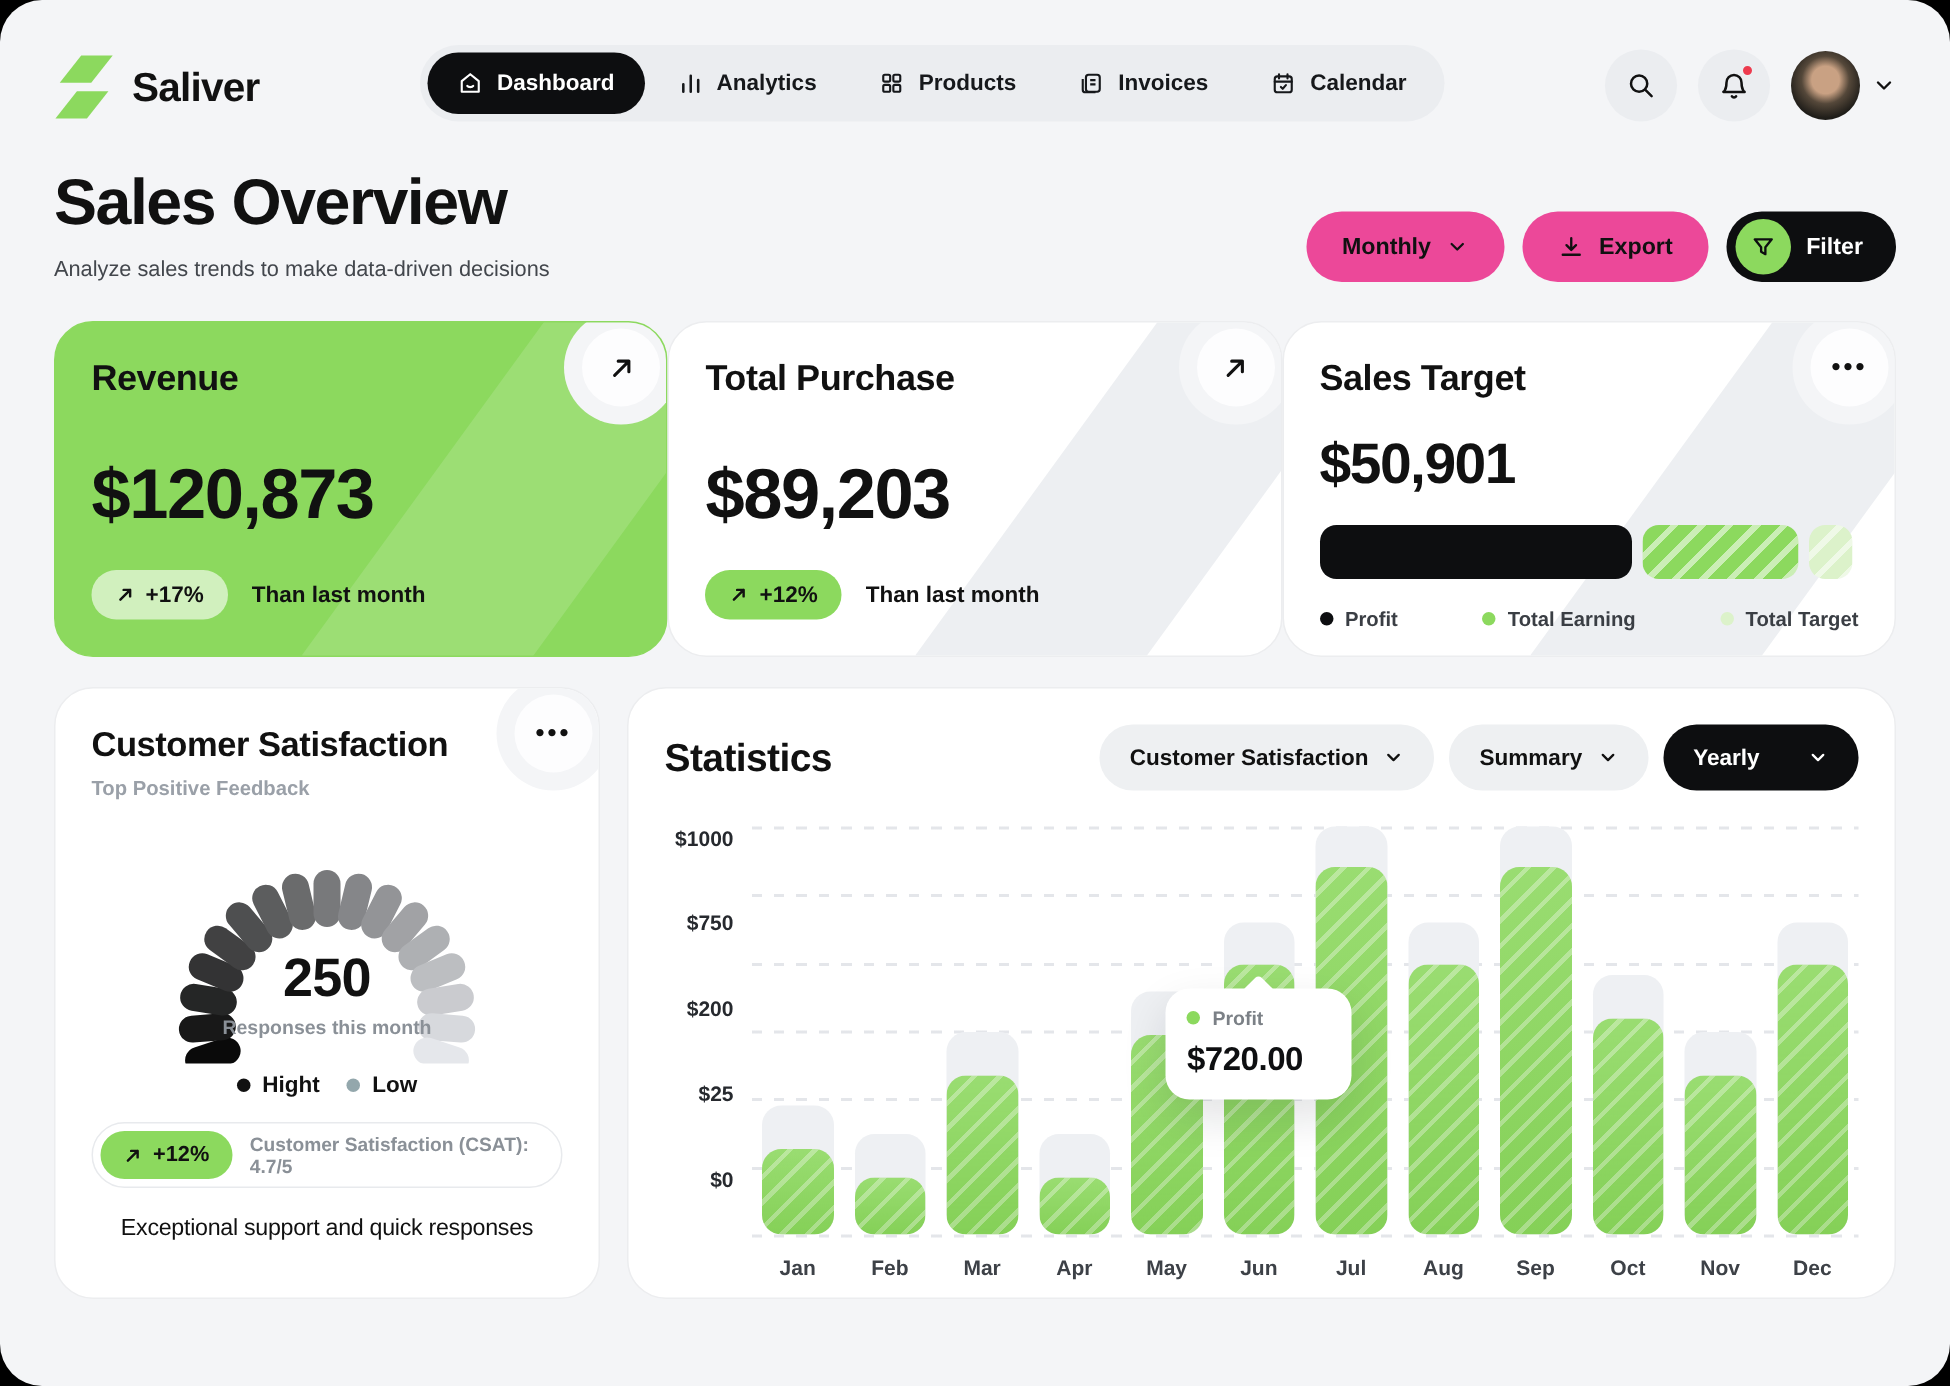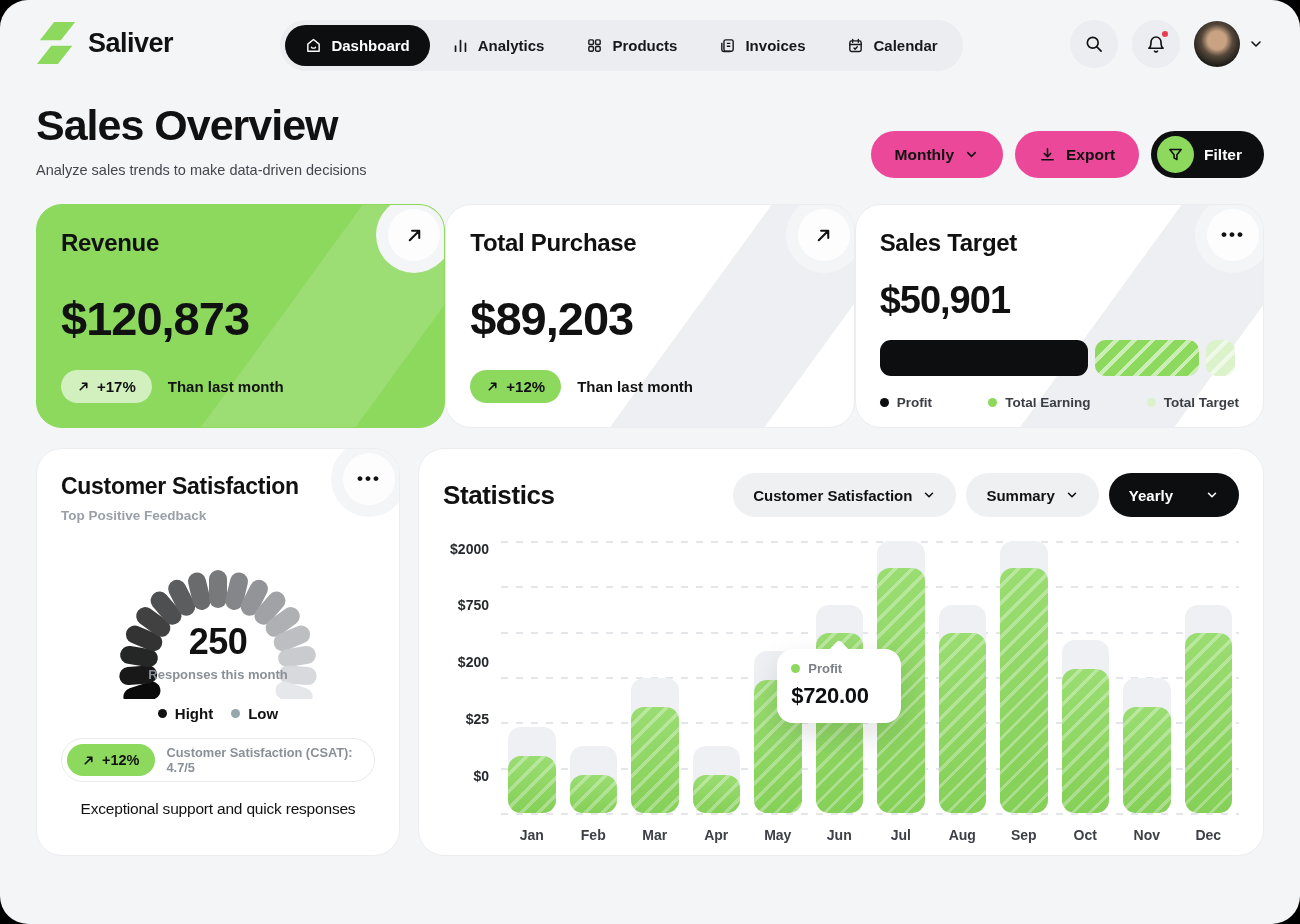--- a/index.html
+++ b/index.html
@@ -1,21 +1,21 @@
 <!DOCTYPE html>
 <html><head>
 <meta charset="utf-8">
 <style>
   * { margin:0; padding:0; box-sizing:border-box; }
   html,body { background:#000; font-family:"Liberation Sans", sans-serif; }
   .screen{ position:relative; width:1300px; height:924px; margin:0 auto; background:#F4F5F7;
            border-radius:28px; overflow:hidden; color:#111; }
 
   
-  .topbar{ display:flex; align-items:flex-start; justify-content:space-between; padding:20px 36px 0; }
+  .topbar{ display:flex; align-items:flex-end; justify-content:space-between; padding:30px 36px 0; }
   .brand{ display:flex; align-items:center; gap:10px; }
   .brand-name{ font-size:27px; font-weight:700; letter-spacing:-.5px; }
   .nav-pill{ display:flex; align-items:center; gap:2px; background:#EBEDF0; border-radius:999px; padding:5px; }
   .nav-item{ display:flex; align-items:center; gap:9px; padding:12px 20px; border-radius:999px;
              font-size:15px; font-weight:600; color:#16181b; cursor:pointer; white-space:nowrap; }
   .nav-item.active{ background:#0d0e10; color:#fff; }
   .nav-item svg{ width:17px; height:17px; }
   .top-actions{ display:flex; align-items:center; gap:14px; }
   .icon-circle{ width:48px; height:48px; border-radius:50%; background:#EBEDF0; display:flex;
                 align-items:center; justify-content:center; position:relative; cursor:pointer; }
@@ -406,21 +406,21 @@
               <span>Yearly</span>
               <svg width="14" height="14" viewBox="0 0 24 24" fill="none" stroke="currentColor" stroke-width="2.6" stroke-linecap="round" stroke-linejoin="round">
                 <path d="M6 9 L12 15 L18 9"></path>
               </svg>
             </button>
           </div>
       </div>
 
       <div class="chart">
         <div class="yaxis" id="yaxis">
-            <span class="ytick" style="top: 2.8%;">$2000</span>
+            <span class="ytick" style="top: 2.8%;">$1000</span>
             <span class="ytick" style="top: 23.6%;">$750</span>
             <span class="ytick" style="top: 44.6%;">$200</span>
             <span class="ytick" style="top: 65.4%;">$25</span>
             <span class="ytick" style="top: 86.4%;">$0</span>
           </div>
         <div class="plot" id="plot">
           <div class="gridline" style="top: 0%;"></div>
             <div class="gridline" style="top: 16.6667%;"></div>
             <div class="gridline" style="top: 33.3333%;"></div>
             <div class="gridline" style="top: 50%;"></div>

